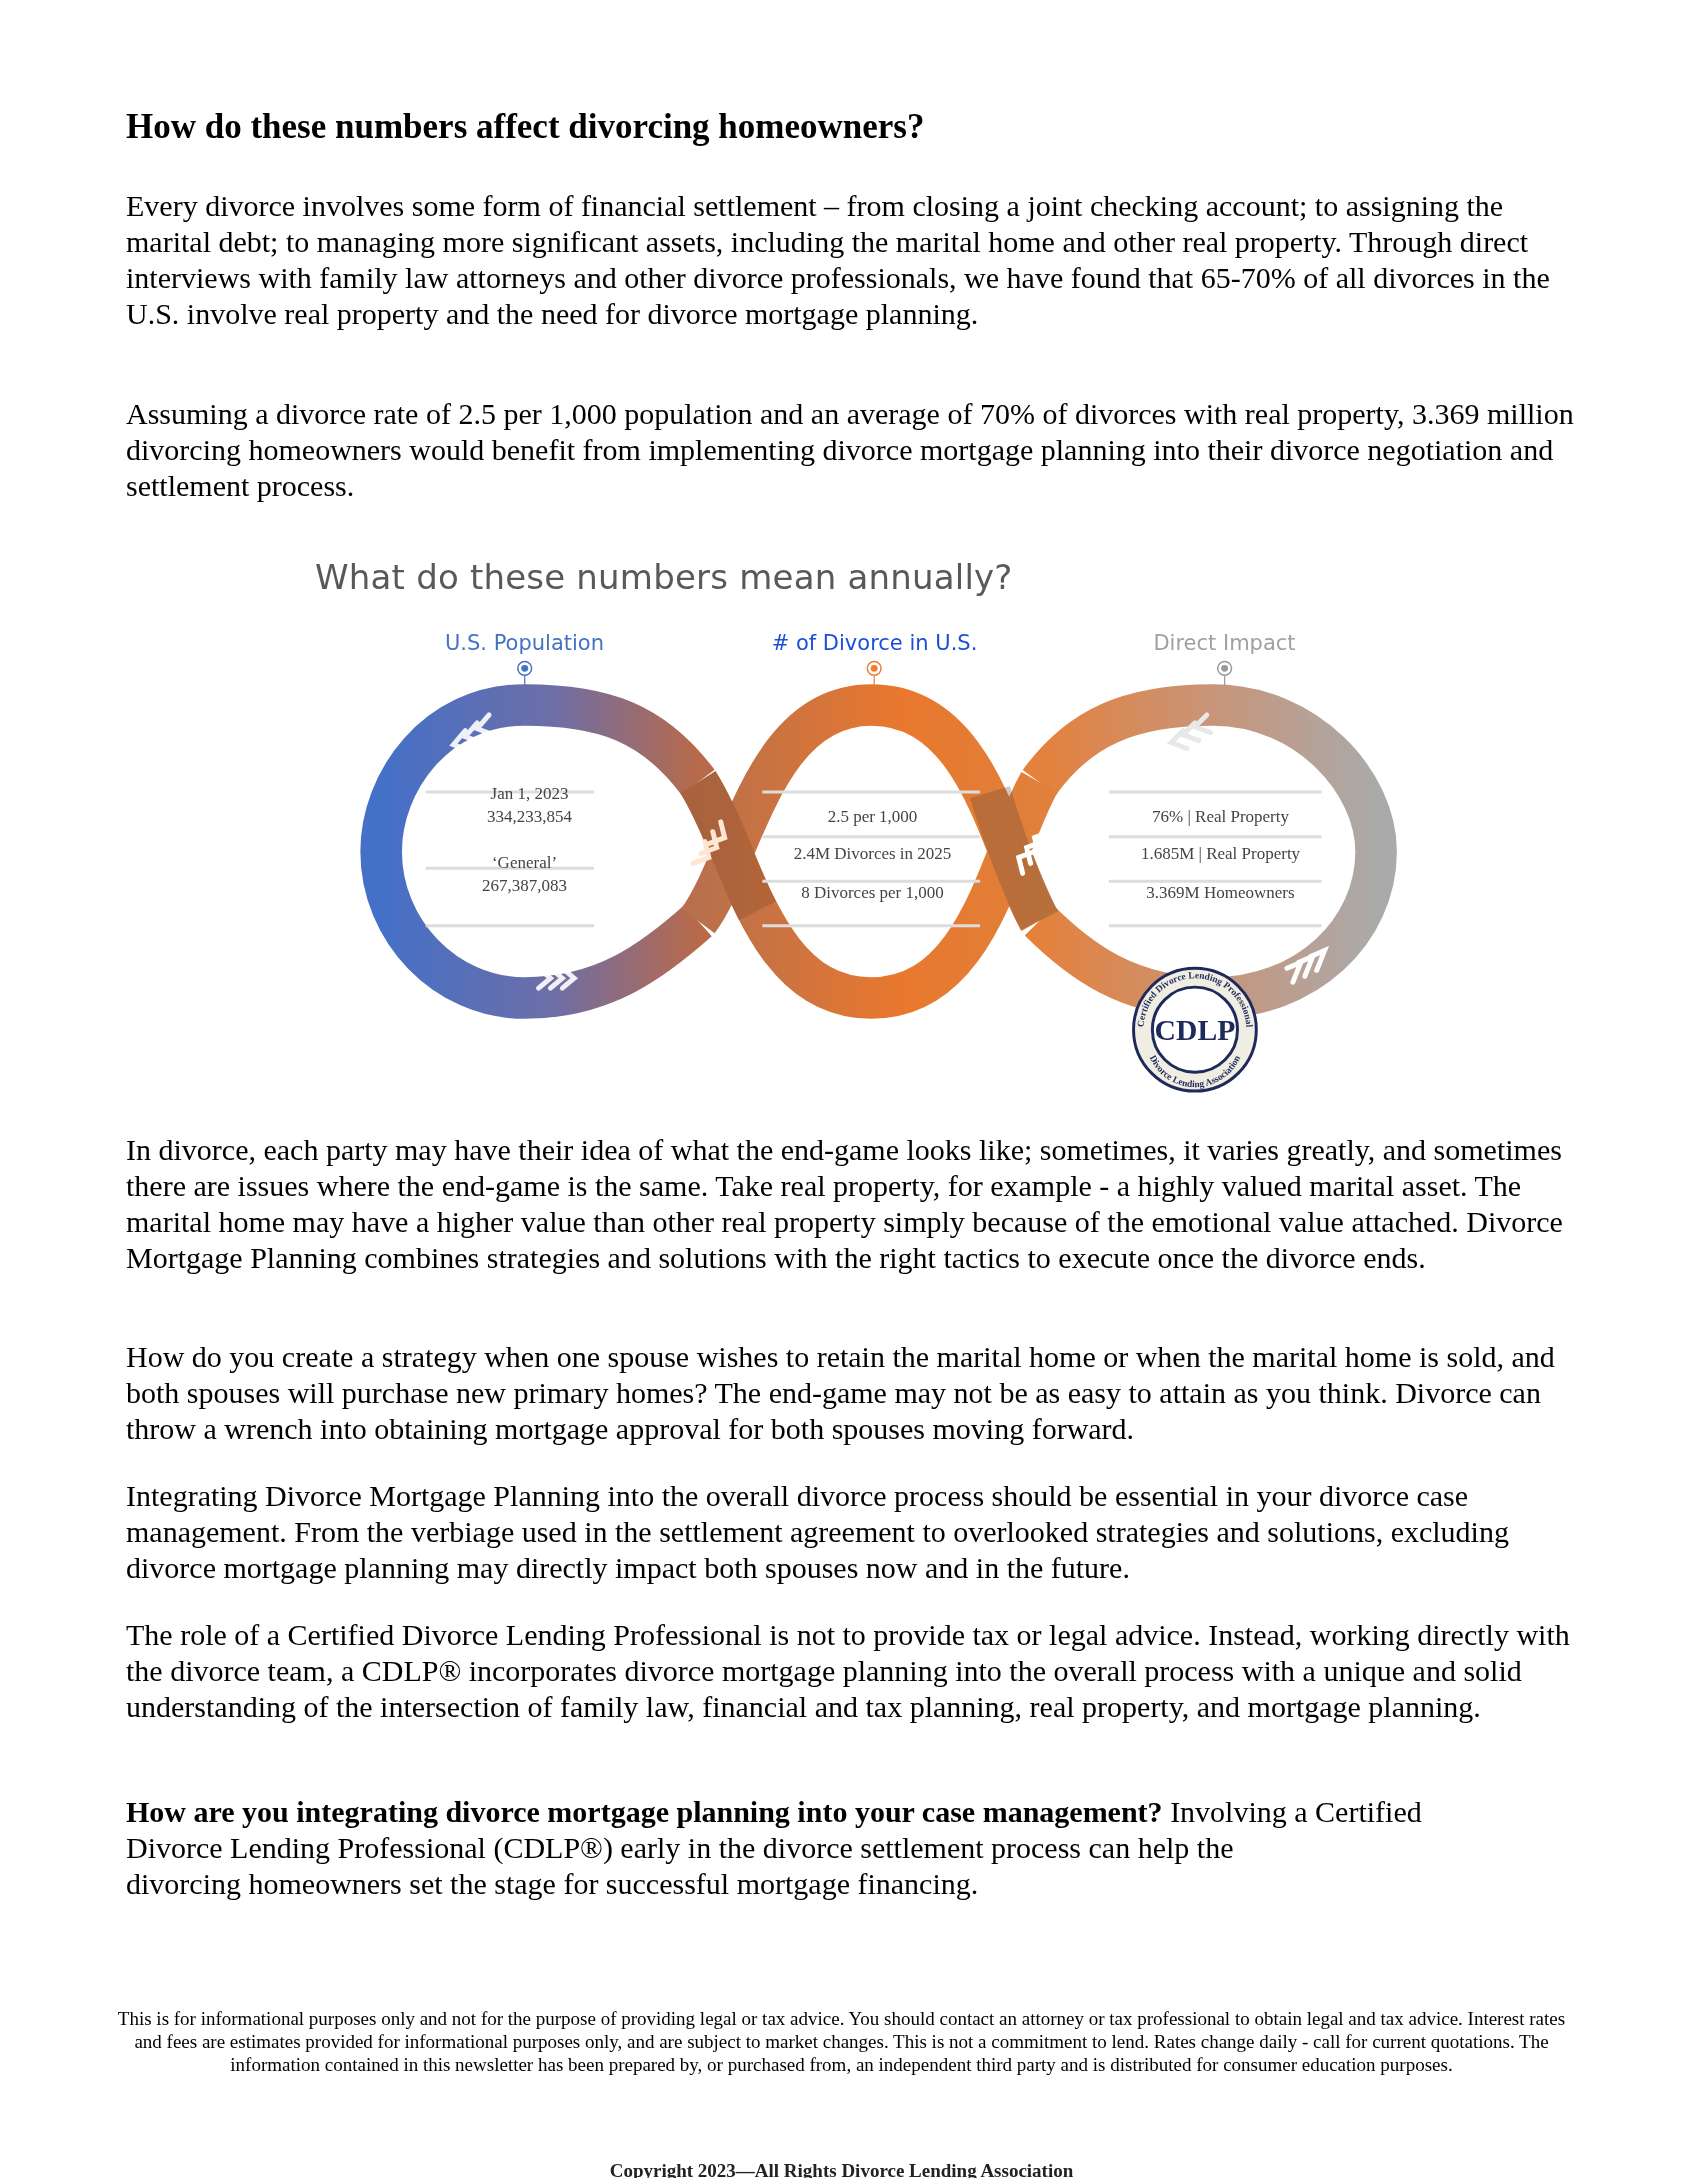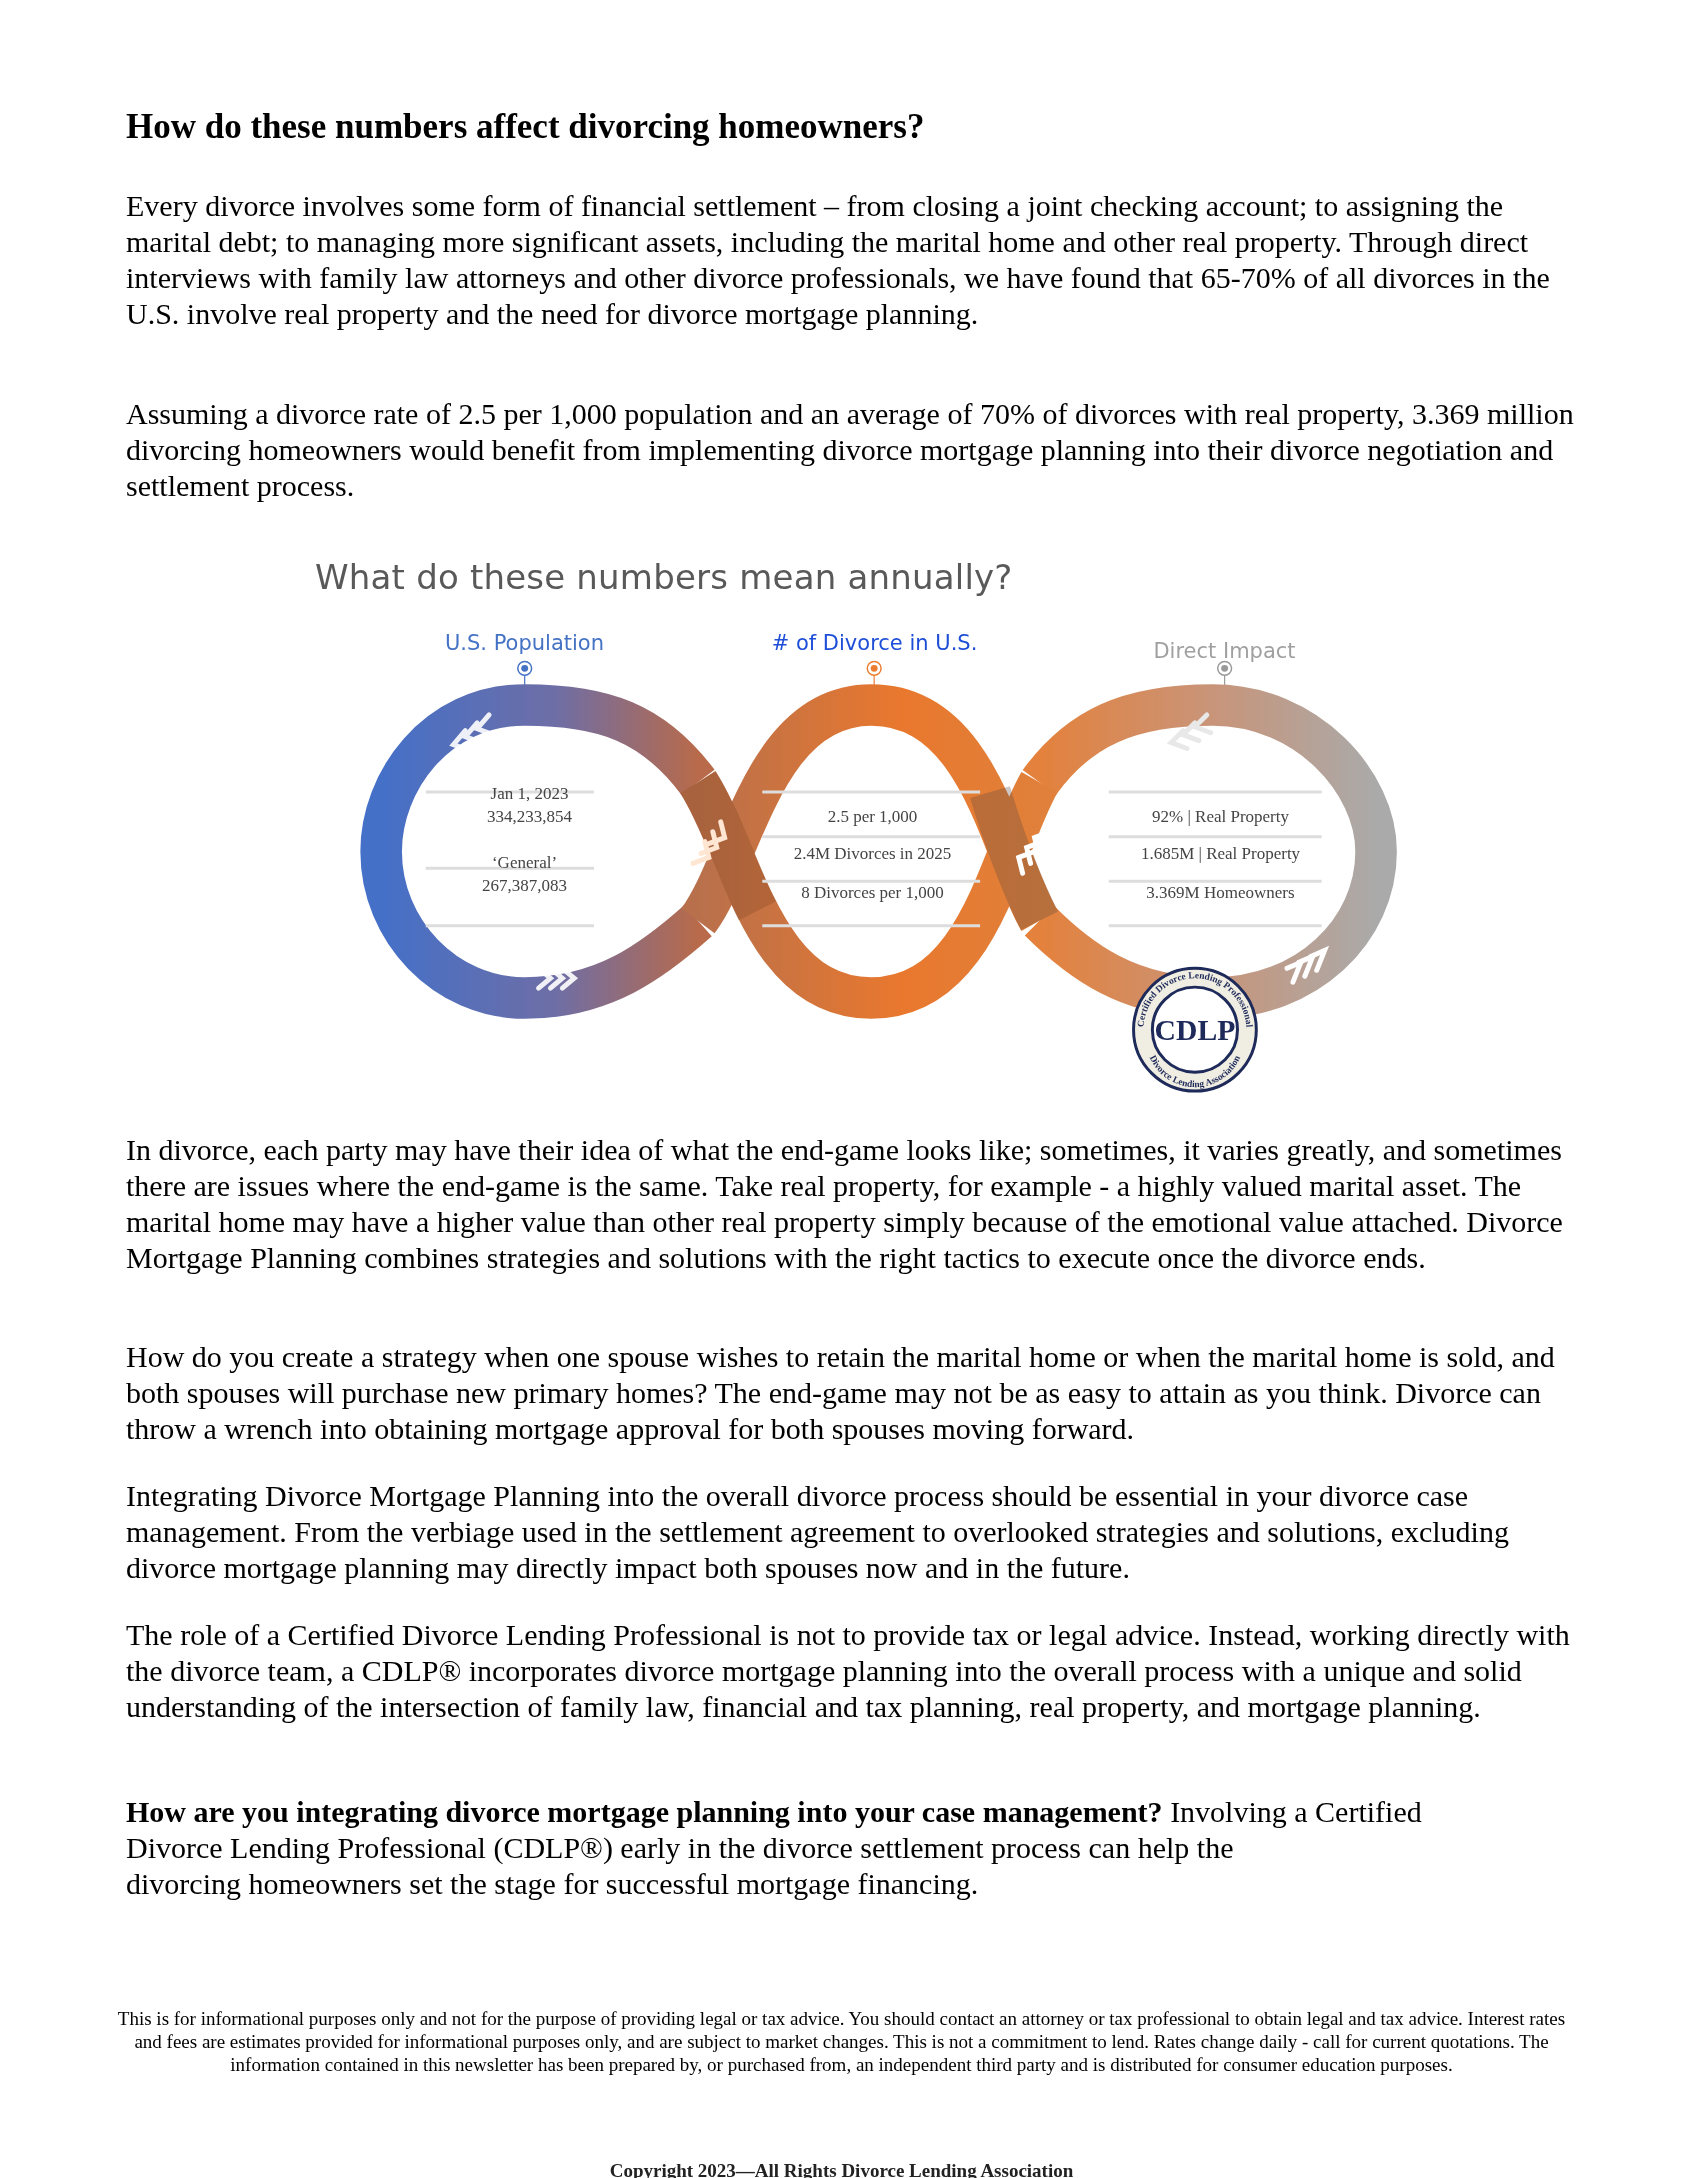--- a/index.html
+++ b/index.html
@@ -21,21 +21,21 @@
 <h1 class="heading">How do these numbers affect divorcing homeowners?</h1>
 
 <p class="para" style="top:188px;">Every divorce involves some form of financial settlement – from closing a joint checking account; to assigning the marital debt; to managing more significant assets, including the marital home and other real property. Through direct interviews with family law attorneys and other divorce professionals, we have found that 65-70% of all divorces in the U.S. involve real property and the need for divorce mortgage planning.</p>
 <p class="para" style="top:396px;">Assuming a divorce rate of 2.5 per 1,000 population and an average of 70% of divorces with real property, 3.369 million divorcing homeowners would benefit from implementing divorce mortgage planning into their divorce negotiation and settlement process.</p>
 
 <div>
   <div class="info-title">What do these numbers mean annually?</div>
 
   <div class="col-label" style="left:376px; top:631px; color:#4472c4;">U.S. Population</div>
   <div class="col-label" style="left:726px; top:631px; color:#1d4ed8;"># of Divorce in U.S.</div>
-  <div class="col-label" style="left:1076px; top:631px; color:#a0a0a0;margin-top:8px;">Direct Impact</div>
+  <div class="col-label" style="left:1076px; top:631px; color:#a0a0a0;">Direct Impact</div>
 
   <svg class="abs" style="left:0; top:0;" width="1683" height="1109" viewBox="0 0 1700 1120">
     <defs>
       <linearGradient id="gLeft" x1="0" y1="0" x2="1" y2="0">
         <stop offset="0" stop-color="#4470c8"></stop>
         <stop offset="0.55" stop-color="#6e6ea6"></stop>
         <stop offset="1" stop-color="#b86a4a"></stop>
       </linearGradient>
       <linearGradient id="gMid" x1="0" y1="0" x2="1" y2="0">
         <stop offset="0" stop-color="#b8704c"></stop>
@@ -133,21 +133,21 @@
 
   <div class="loop-text" style="left:401px; top:784px;">Jan 1, 2023</div>
   <div class="loop-text" style="left:401px; top:807px;">334,233,854</div>
   <div class="loop-text" style="left:396px; top:853px;">‘General’</div>
   <div class="loop-text" style="left:396px; top:876px;">267,387,083</div>
 
   <div class="loop-text" style="left:744px; top:807px;">2.5 per 1,000</div>
   <div class="loop-text" style="left:744px; top:844px;">2.4M Divorces in 2025</div>
   <div class="loop-text" style="left:744px; top:883px;">8 Divorces per 1,000</div>
 
-  <div class="loop-text" style="left:1092px; top:807px;">92% | Real Property</div>
+  <div class="loop-text" style="left:1092px; top:807px;">76% | Real Property</div>
   <div class="loop-text" style="left:1092px; top:844px;">1.685M  | Real Property</div>
   <div class="loop-text" style="left:1092px; top:883px;">3.369M Homeowners</div>
 </div>
 
 <p class="para" style="top:1132px;">In divorce, each party may have their idea of what the end-game looks like; sometimes, it varies greatly, and sometimes there are issues where the end-game is the same. Take real property, for example - a highly valued marital asset. The marital home may have a higher value than other real property simply because of the emotional value attached. Divorce Mortgage Planning combines strategies and solutions with the right tactics to execute once the divorce ends.</p>
 <p class="para" style="top:1339px;">How do you create a strategy when one spouse wishes to retain the marital home or when the marital home is sold, and both spouses will purchase new primary homes? The end-game may not be as easy to attain as you think. Divorce can throw a wrench into obtaining mortgage approval for both spouses moving forward.</p>
 <p class="para" style="top:1478px;">Integrating Divorce Mortgage Planning into the overall divorce process should be essential in your divorce case management. From the verbiage used in the settlement agreement to overlooked strategies and solutions, excluding divorce mortgage planning may directly impact both spouses now and in the future.</p>
 <p class="para" style="top:1617px;">The role of a Certified Divorce Lending Professional is not to provide tax or legal advice. Instead, working directly with the divorce team, a CDLP® incorporates divorce mortgage planning into the overall process with a unique and solid understanding of the intersection of family law, financial and tax planning, real property, and mortgage planning.</p>
 
 <p class="para" style="top:1794px;">

